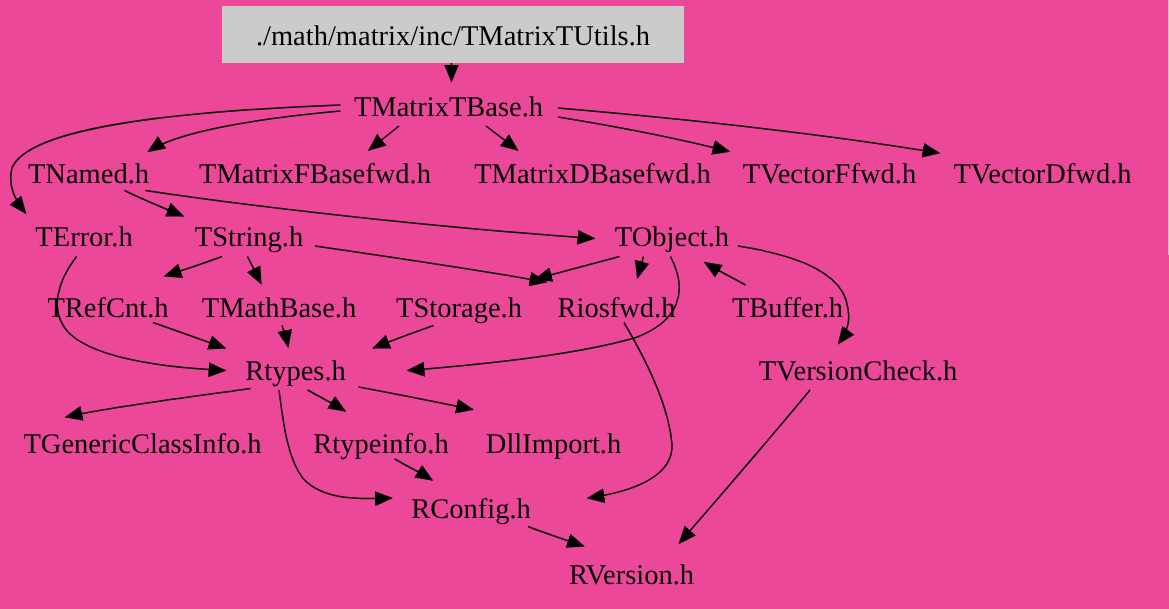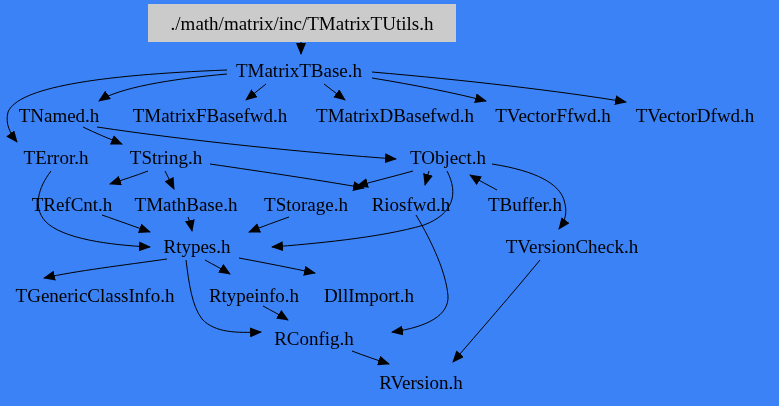--- a/index.html
+++ b/index.html
@@ -1,16 +1,16 @@
 <!DOCTYPE html>
 <html><head>
 <meta charset="utf-8">
 <style>
   html,body{margin:0;padding:0;background:#ffffff;}
-  .canvas-wrap{position:relative;width:779px;height:406px;background:#3b82f6;overflow:hidden;}
+  .canvas-wrap{position:relative;width:779px;height:406px;background:#ec4899;overflow:hidden;}
   svg{display:block;}
   .node-label{
     font-family:"Liberation Serif","DejaVu Serif",serif;
     font-size:19px;
     fill:#000000;
     cursor:pointer;
   }
   .edge{
     fill:none;
     stroke:#000000;

